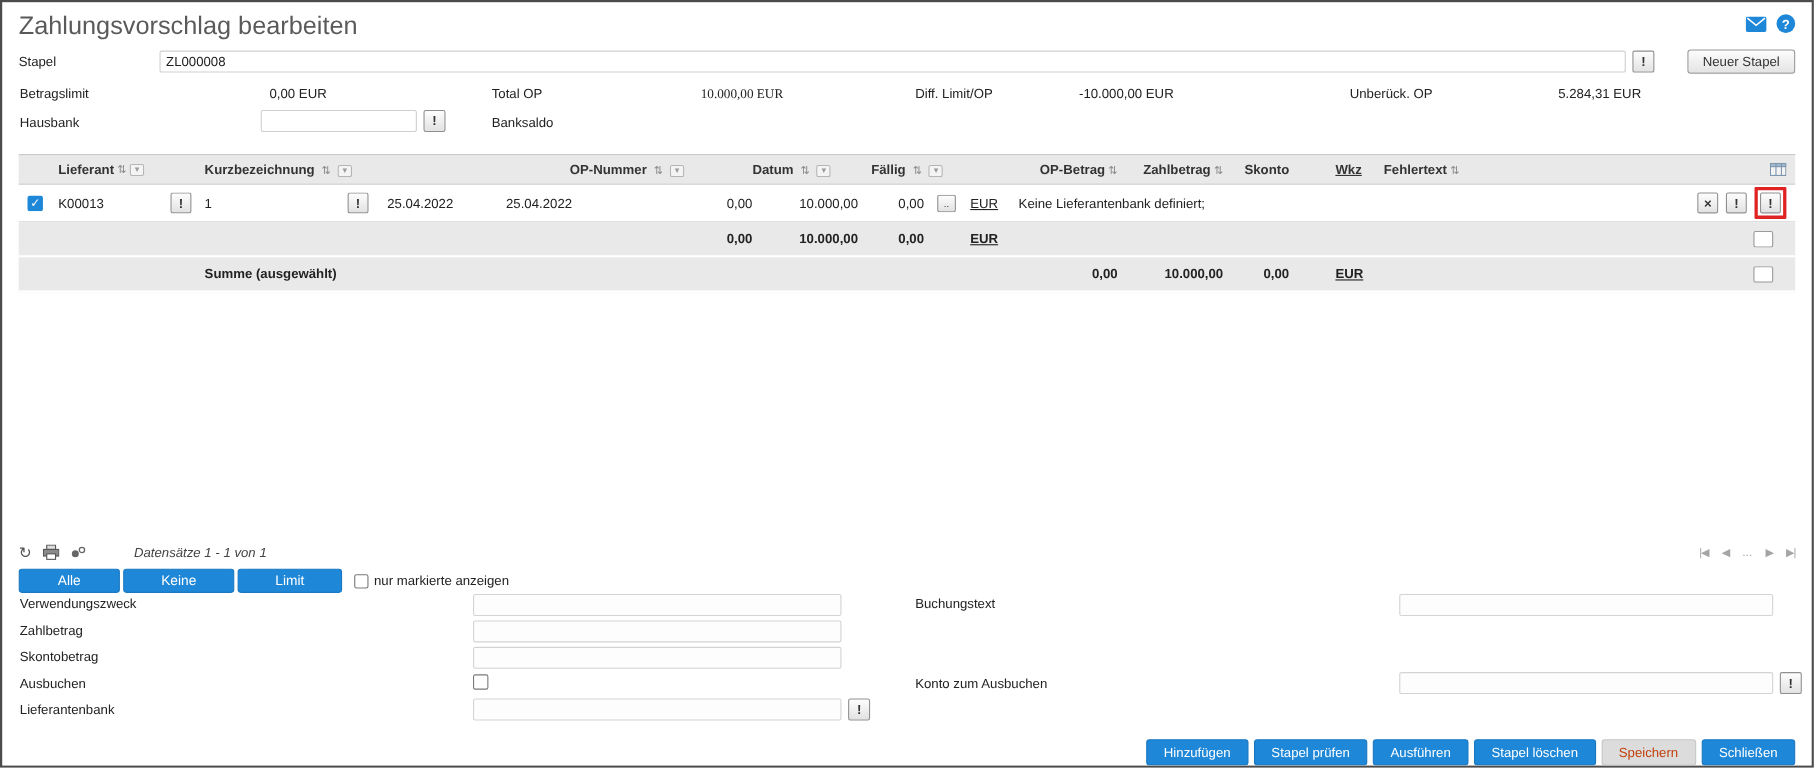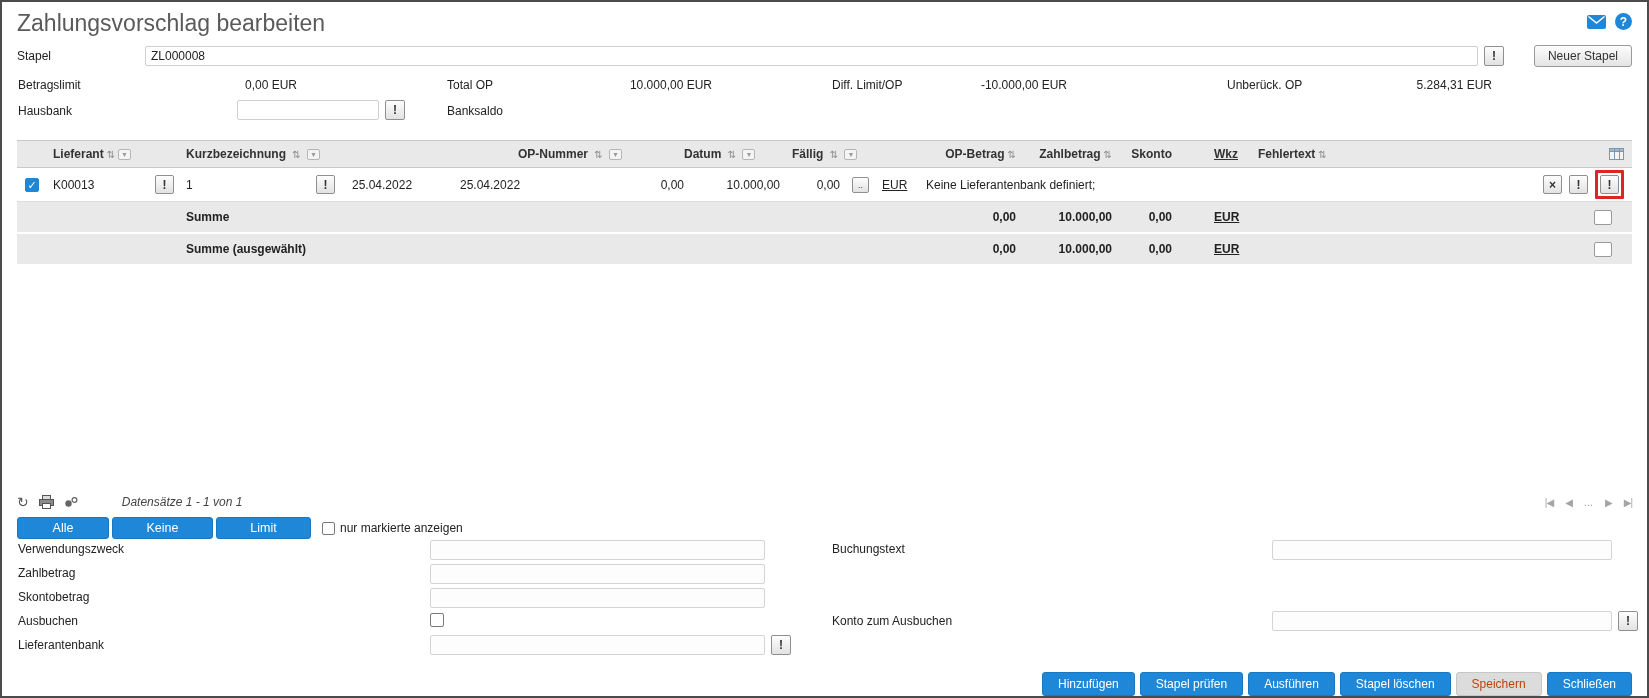--- a/index.html
+++ b/index.html
@@ -28,21 +28,21 @@
   .btn-light { height:22px; padding:0 13px; margin-left:30px; border:1px solid #9a9a9a; border-radius:3px;
                background:linear-gradient(#fcfcfc,#e4e4e4); font-size:12px; color:#333; cursor:pointer; white-space:nowrap; }
 
   
   .info-area { position:relative; height:58px; margin-top:6px; }
   .info-area span { position:absolute; white-space:nowrap; }
   .val { text-align:right; }
   .lb-betragslimit { left:16px; top:4px; }
   .vl-betragslimit { left:150px; top:4px; width:145px; }
   .lb-totalop { left:445px; top:4px; }
-  .vl-totalop { left:545px; top:4px; width:165px; }
+  .vl-totalop { left:545px; top:4px; width:165px;font-family:Liberation Serif, serif; }
   .lb-diff { left:830px; top:4px; }
   .vl-diff { left:905px; top:4px; width:160px; }
   .lb-unber { left:1225px; top:4px; }
   .vl-unber { left:1330px; top:4px; width:160px; }
   .lb-hausbank { left:16px; top:30px; }
   .hausbank-input { position:absolute; left:235px; top:26px; width:142px; height:20px; border:1px solid #cfcfcf; border-radius:2px; padding:0 4px; }
   .hausbank-excl { position:absolute; left:383px; top:26px; }
   .lb-banksaldo { left:445px; top:30px; }
 
   
@@ -249,21 +249,20 @@
         <button class="btn-sq">!</button>
         <span class="red-box">
           <button class="btn-sq">!</button>
         </span>
       </div>
     </div>
 
     <div class="grid-row grid-sum">
       <div class="cell col-check"></div>
       <div class="cell col-lief"></div>
-      <div class="cell col-kurz">Summe</div>
       <div class="cell col-opnr"></div>
       <div class="cell col-exb"></div>
       <div class="cell col-datum"></div>
       <div class="cell col-faellig"></div>
       <div class="cell col-opbetrag">0,00</div>
       <div class="cell col-zahl">10.000,00</div>
       <div class="cell col-skonto">0,00</div>
       <div class="cell col-dots"></div>
       <div class="cell col-wkz">EUR</div>
       <div class="cell col-fehler"></div>

